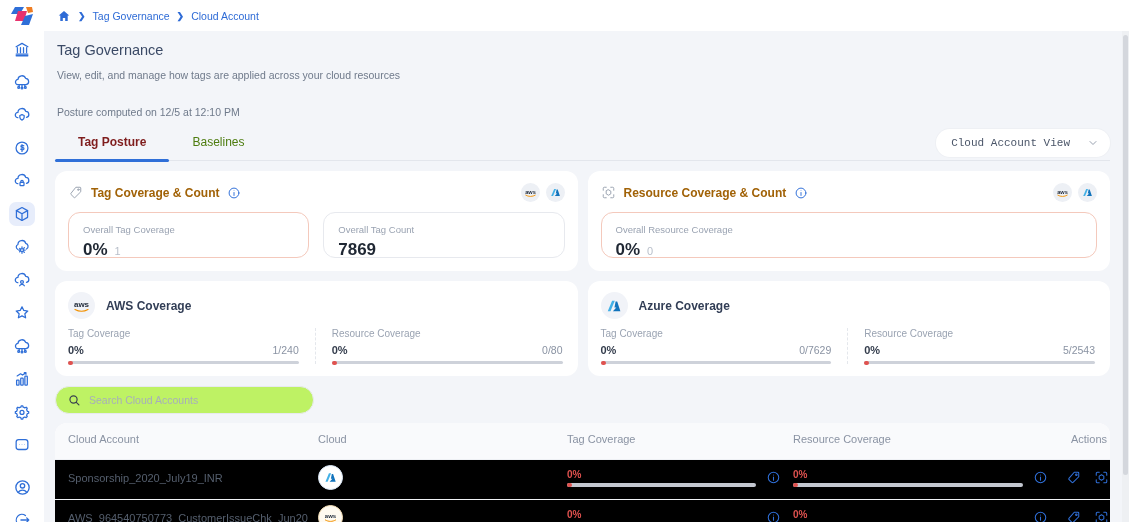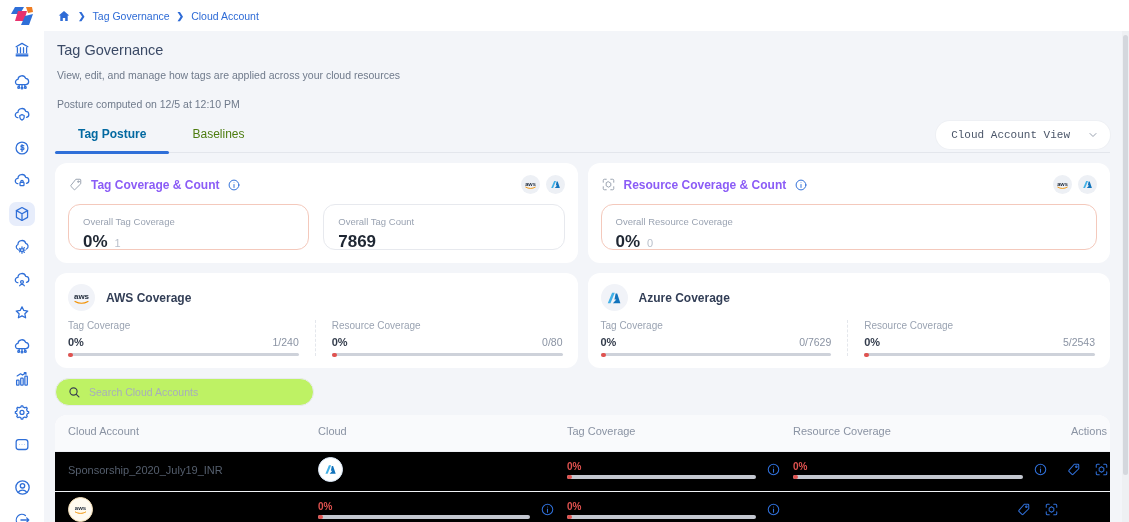--- a/index.html
+++ b/index.html
@@ -22,34 +22,34 @@
   .s-item { width:26px; height:24px; display:flex; align-items:center; justify-content:center; border-radius:7px; cursor:pointer; flex:0 0 auto; }
   .s-item.active { background:#e7edfb; }
   .s-spacer { flex:1 1 auto; }
 
   
   .main { position:absolute; left:44px; top:31px; right:0; bottom:0; background:#f3f5f9; padding:0 19px 0 11px; overflow:hidden; }
 
   .page-head { padding:11px 2px 0; }
   .page-title { font-size:14.5px; font-weight:500; color:#3b4a66; }
   .page-sub { margin-top:11px; font-size:10.5px; color:#6f7a8b; }
-  .page-posture { margin-top:17px; font-size:10.5px; color:#6f7a8b; }
+  .page-posture { margin-top:25px; font-size:10.5px; color:#6f7a8b; }
 
   .tabs-row { margin-top:7px; display:flex; align-items:flex-end; border-bottom:1px solid #e3e6ec; position:relative; height:36px; }
   .tab { padding:0 23px 11px; font-size:12px; color:#4d7c0f; cursor:pointer; position:relative; }
-  .tab.active { color:#0369a1; font-weight:bold;text-align:right; }
+  .tab.active { color:#7f1d1d; font-weight:bold;text-align:right; }
   .tab.active::after { content:""; position:absolute; left:0; right:0; bottom:-2px; height:3px; border-radius:2px; background:#2f6fd8; }
   .view-select { margin-left:auto; margin-bottom:3px; height:28px; background:#fff; border-radius:14px; display:flex; align-items:center; gap:18px; padding:0 12px 0 15px; font-size:11px; color:#4a5568; box-shadow:0 0 0 1px #eef0f4; cursor:pointer;font-family:Liberation Mono, monospace; }
 
   .row2 { display:flex; gap:10px; margin-top:10px; }
   .card { background:#fff; border-radius:12px; flex:1 1 0; }
 
   .sum-card { padding:12px 13px 13px; }
   .sum-head { display:flex; align-items:center; gap:8px; }
-  .sum-title { font-size:12px; font-weight:600; color:#8b5cf6; }
+  .sum-title { font-size:12px; font-weight:600; color:#a16207; }
   .badges { margin-left:auto; display:flex; gap:6px; }
   .mini-badge { width:19px; height:19px; border-radius:50%; background:#edf0f5; display:flex; align-items:center; justify-content:center; cursor:pointer; }
   .stat-row { display:flex; gap:14px; margin-top:10px; }
   .stat-card { flex:1 1 0; border:1px solid #e7e9ee; border-radius:12px; padding:11px 14px; height:46px; }
   .stat-card.warn { border-color:#f4c9bc; }
   .stat-label { font-size:9.5px; color:#9aa3b2; }
   .stat-value { margin-top:5px; font-size:17px; font-weight:bold; color:#1f2733; display:flex; align-items:baseline; gap:7px; }
   .stat-sub { font-size:11px; font-weight:normal; color:#b8bfca; }
 
   .prov-card { padding:11px 13px 12px; }
@@ -446,20 +446,21 @@
         <span class="icon-btn">
           <svg class="stroke-ic" width="15" height="15" viewBox="0 0 20 20">
             <path d="M7 3H4.5A1.5 1.5 0 0 0 3 4.5V7M13 3h2.5A1.5 1.5 0 0 1 17 4.5V7M7 17H4.5A1.5 1.5 0 0 1 3 15.5V13M13 17h2.5a1.5 1.5 0 0 0 1.5-1.5V13"></path>
             <path d="M10 6.4l3.1 1.8v3.6L10 13.6l-3.1-1.8V8.2z"></path>
           </svg>
         </span>
       </div>
     </div>
 
     <div class="tgrid trow">
+      <div class="acct">AWS_964540750773_CustomerIssueChk_Jun20</div>
       <div>
         <span class="cloud-badge aws">
           <svg width="15" height="11" viewBox="0 0 15 11">
             <text x="7.5" y="6.2" text-anchor="middle" font-size="6" font-weight="bold" fill="#252f3e">aws</text>
             <path d="M2.4 8c3.2 1.9 7 1.9 10.2 0" stroke="#f29100" fill="none" stroke-width="1" stroke-linecap="round"></path>
           </svg>
         </span>
       </div>
       <div class="covcell">
         <div class="covbox">

